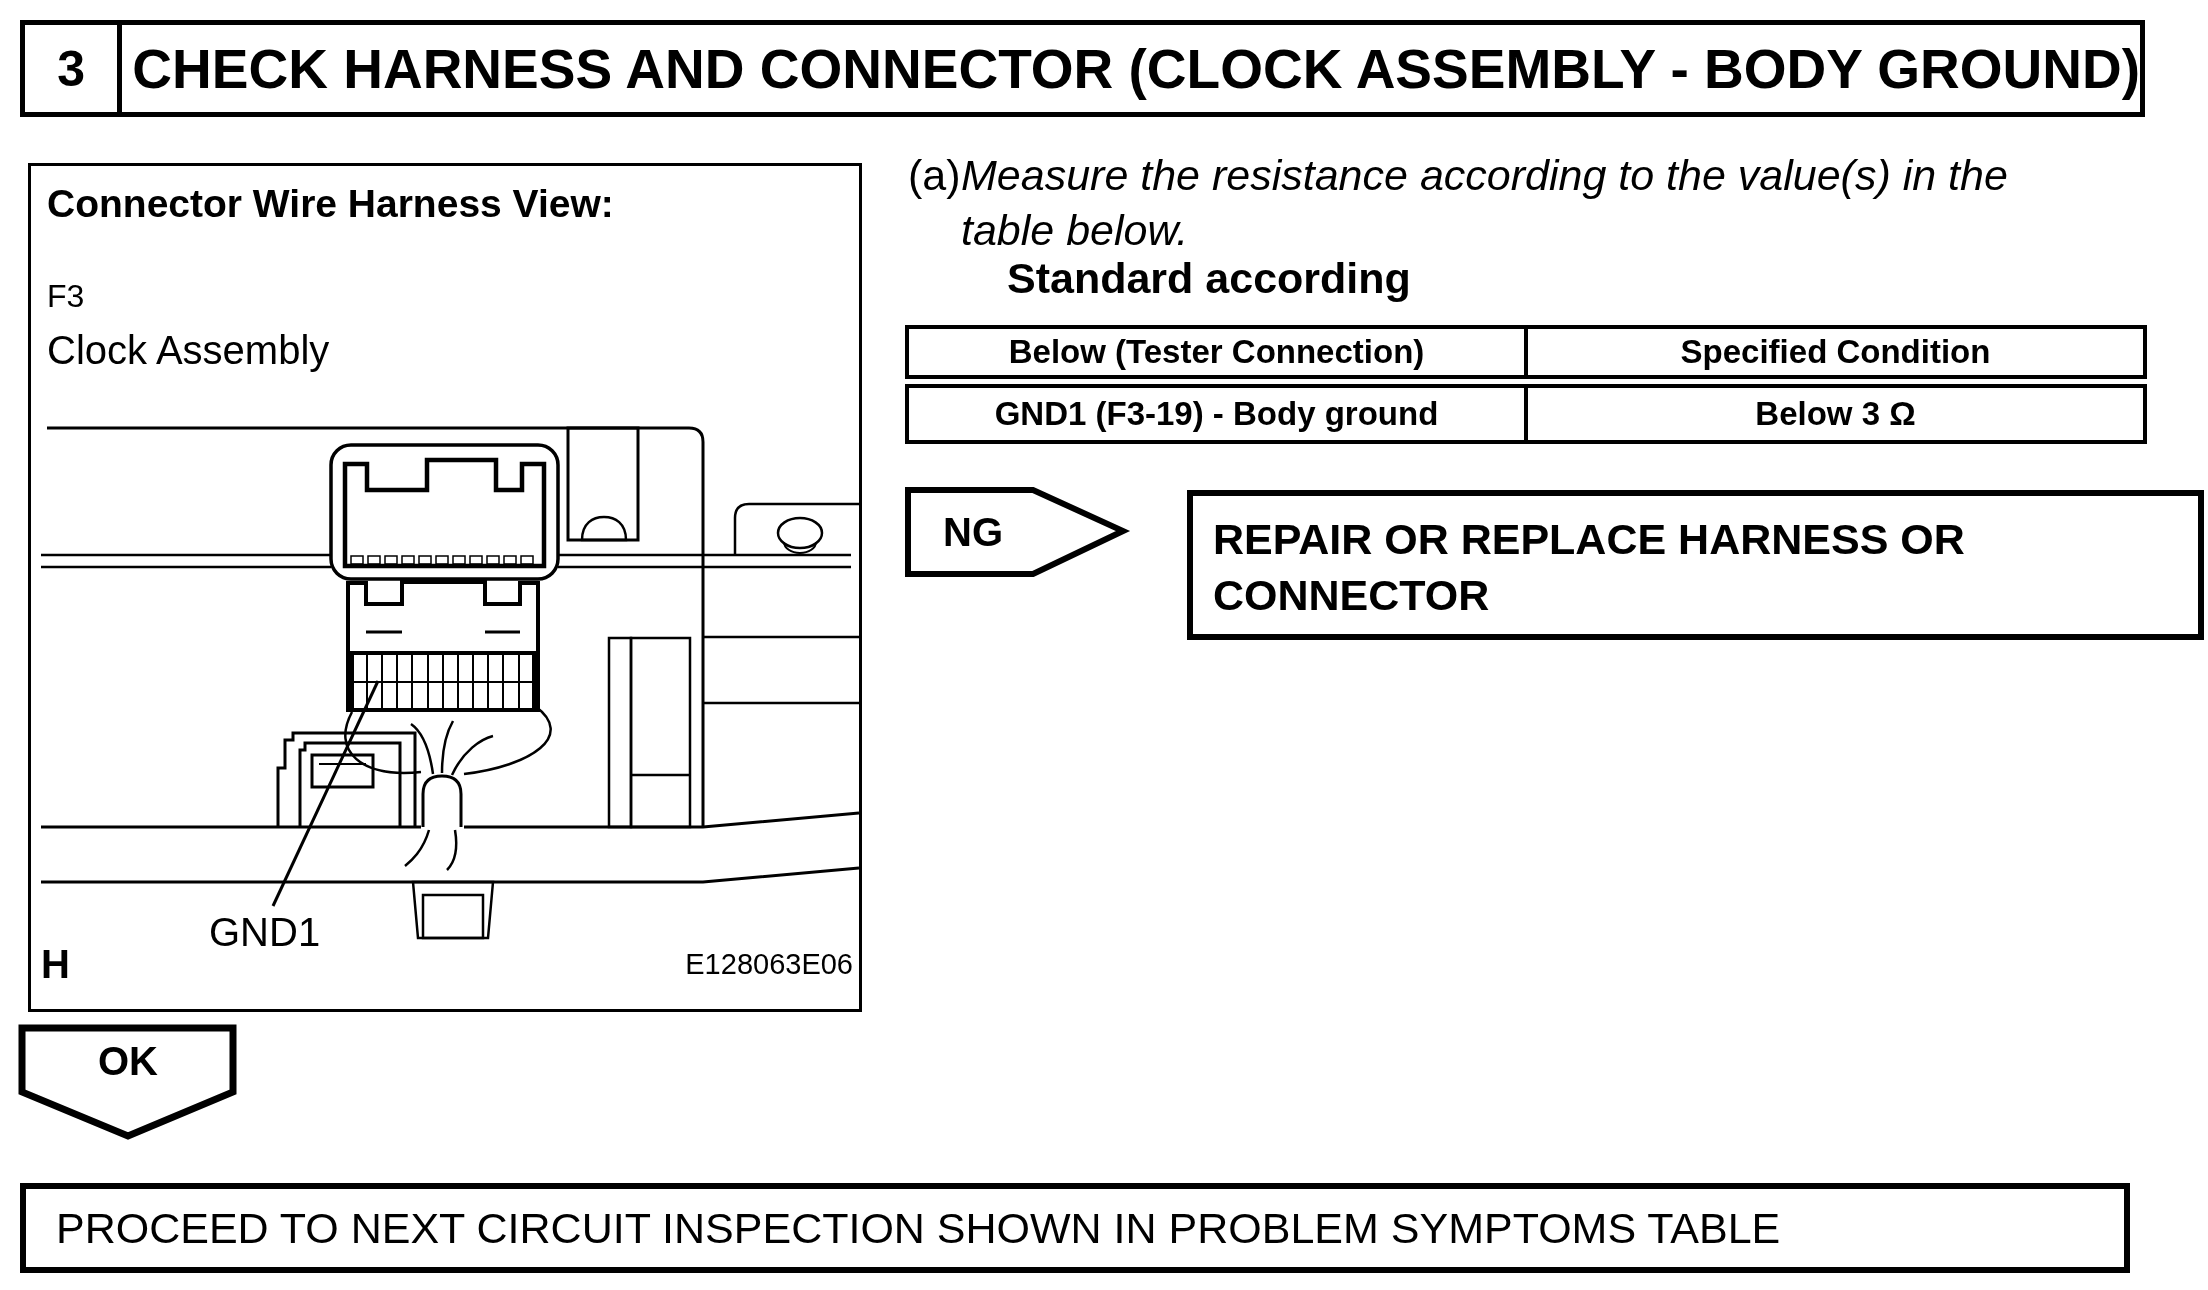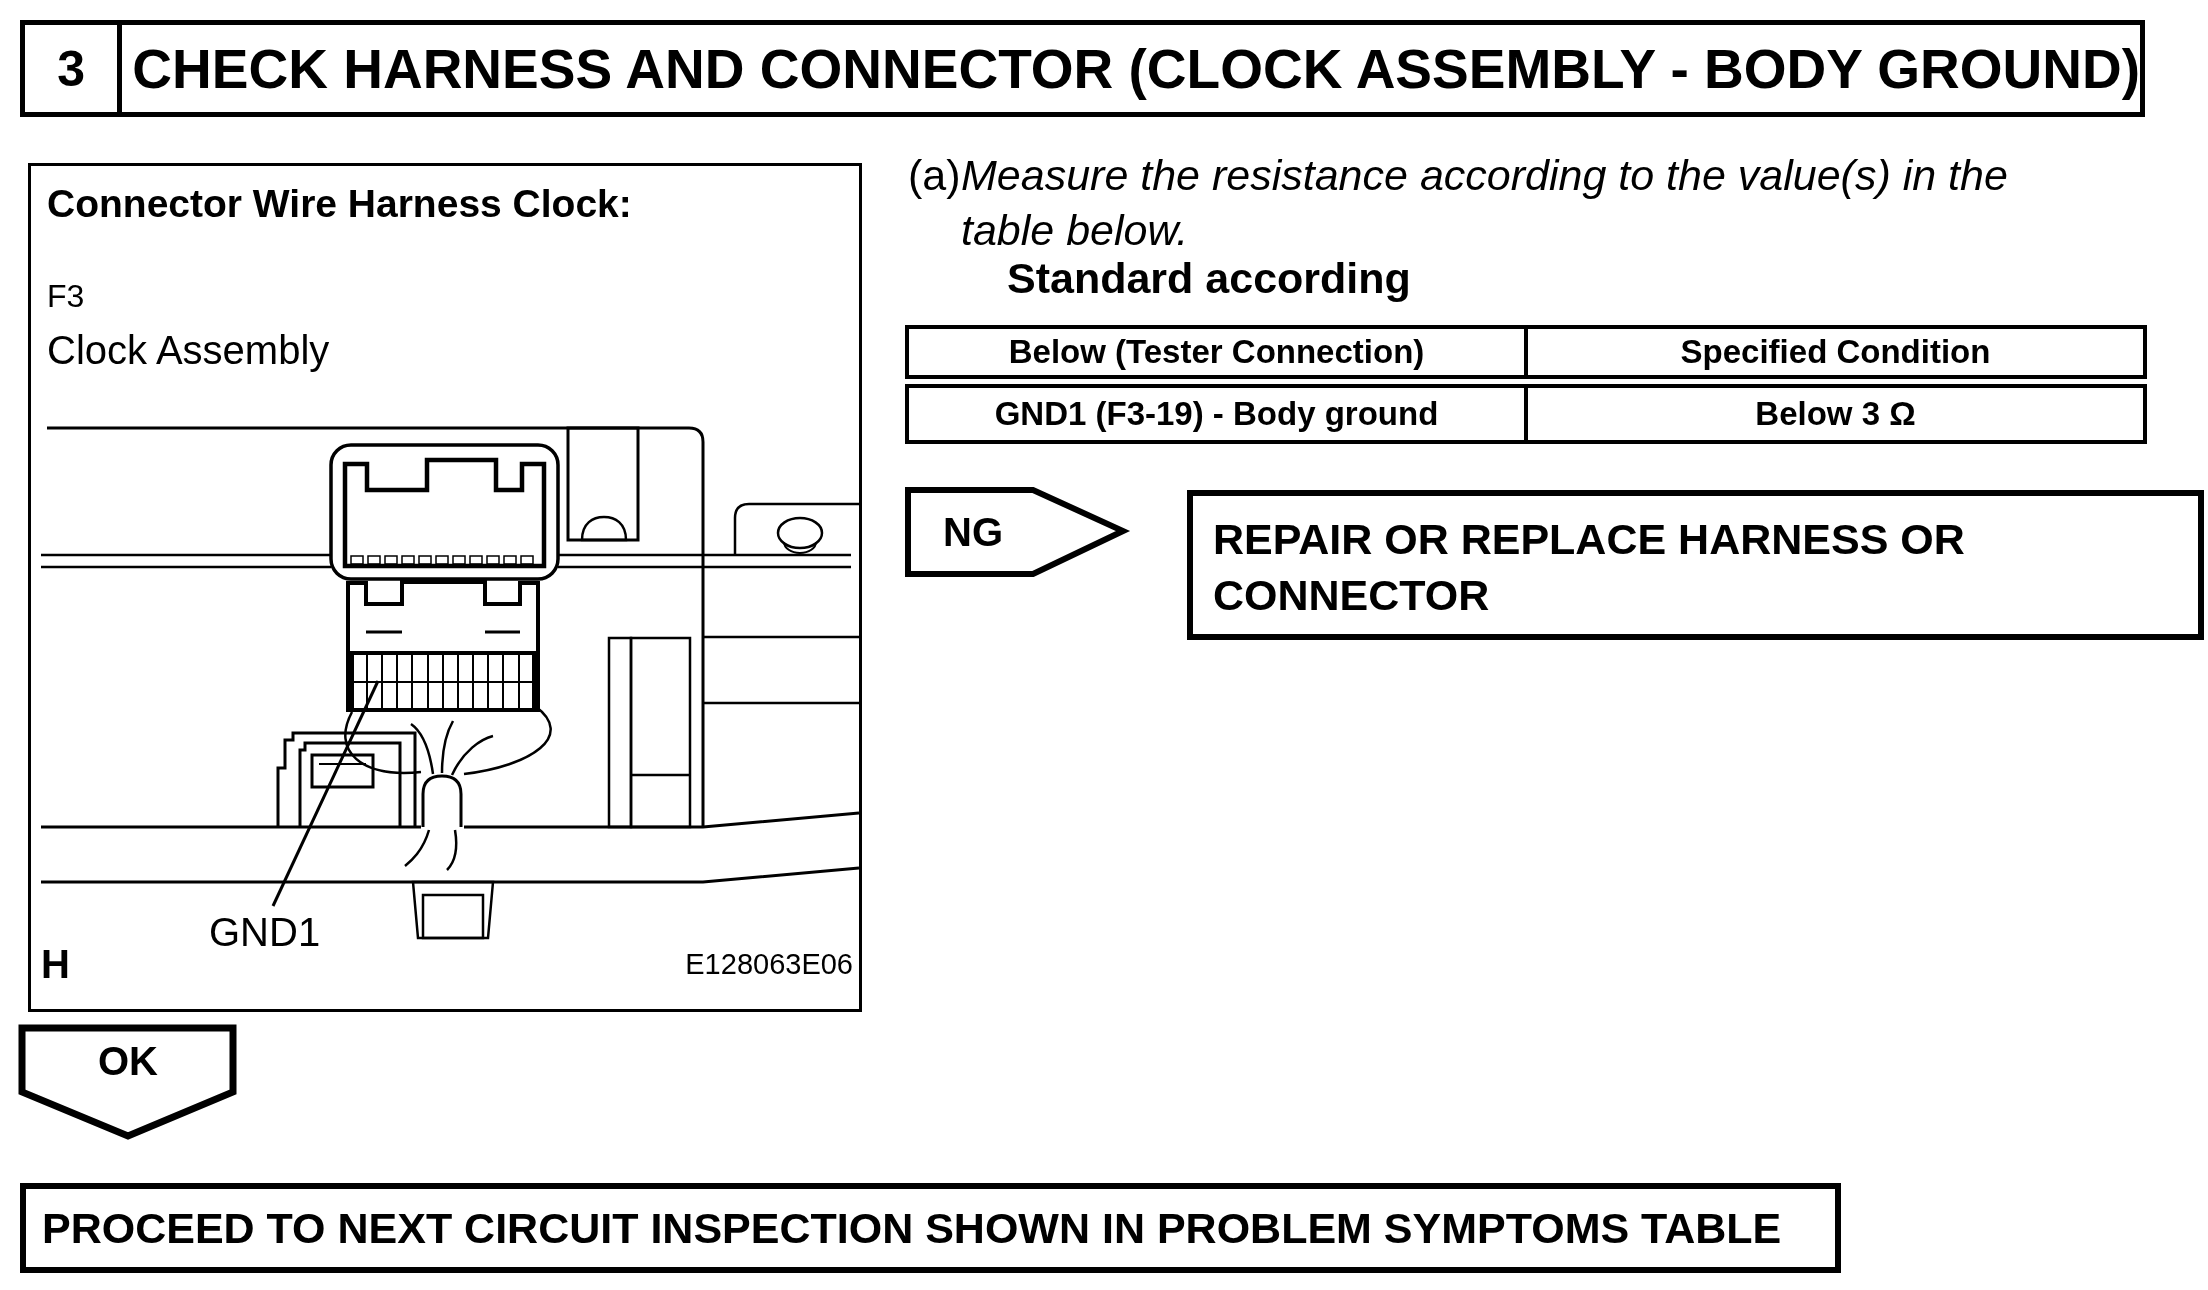--- a/index.html
+++ b/index.html
@@ -52,39 +52,39 @@
   .ng-arrow{position:absolute;left:905px;top:487px;}
   .ng-action{
     position:absolute;left:1143px;top:490px;width:1017px;height:150px;
     border:6px solid #000;box-sizing:border-box;
     font-size:43px;font-weight:bold;line-height:56px;padding:15px 10px 0 20px;margin-left:44px;
   }
   
   .ok-arrow{position:absolute;left:18px;top:1024px;}
   .arrow-text{font-family:"Liberation Sans",sans-serif;font-size:40px;font-weight:bold;}
   .footer-box{
-    position:absolute;left:20px;top:1183px;width:1821px;height:90px;
+    position:absolute;left:20px;top:1183px;width:2110px;height:90px;
     border:6px solid #000;box-sizing:border-box;
-    font-size:43px;font-weight:bold;display:flex;align-items:center;padding-left:16px;white-space:nowrap;
+    font-size:43px;font-weight:normal;display:flex;align-items:center;padding-left:30px;white-space:nowrap;
   }
   svg{display:block;}
   .ln{stroke:#000;fill:none;}
 </style>
 </head>
 <body>
 
 <div class="page">
 
   <div class="step-header">
     <div class="step-number">3</div>
     <div class="step-title">CHECK HARNESS AND CONNECTOR (CLOCK ASSEMBLY - BODY GROUND)</div>
   </div>
 
   <div class="figure-box">
-    <div class="figure-title">Connector Wire Harness Clock:</div>
+    <div class="figure-title">Connector Wire Harness View:</div>
     <div class="figure-code">F3</div>
     <div class="figure-name">Clock Assembly</div>
 
     <svg class="diagram" width="828" height="600" viewBox="0 0 828 600">
 
       <g>
         <path class="ln" stroke-width="3" d="M16,22 H658 Q672,22 672,36 V421"></path>
         <path class="ln" stroke-width="2.5" d="M10,149 H300 M527,149 H820"></path>
         <path class="ln" stroke-width="2.5" d="M10,161 H300 M527,161 H820"></path>
         <path class="ln" stroke-width="2.5" d="M672,231 H828 M672,297 H828"></path>

